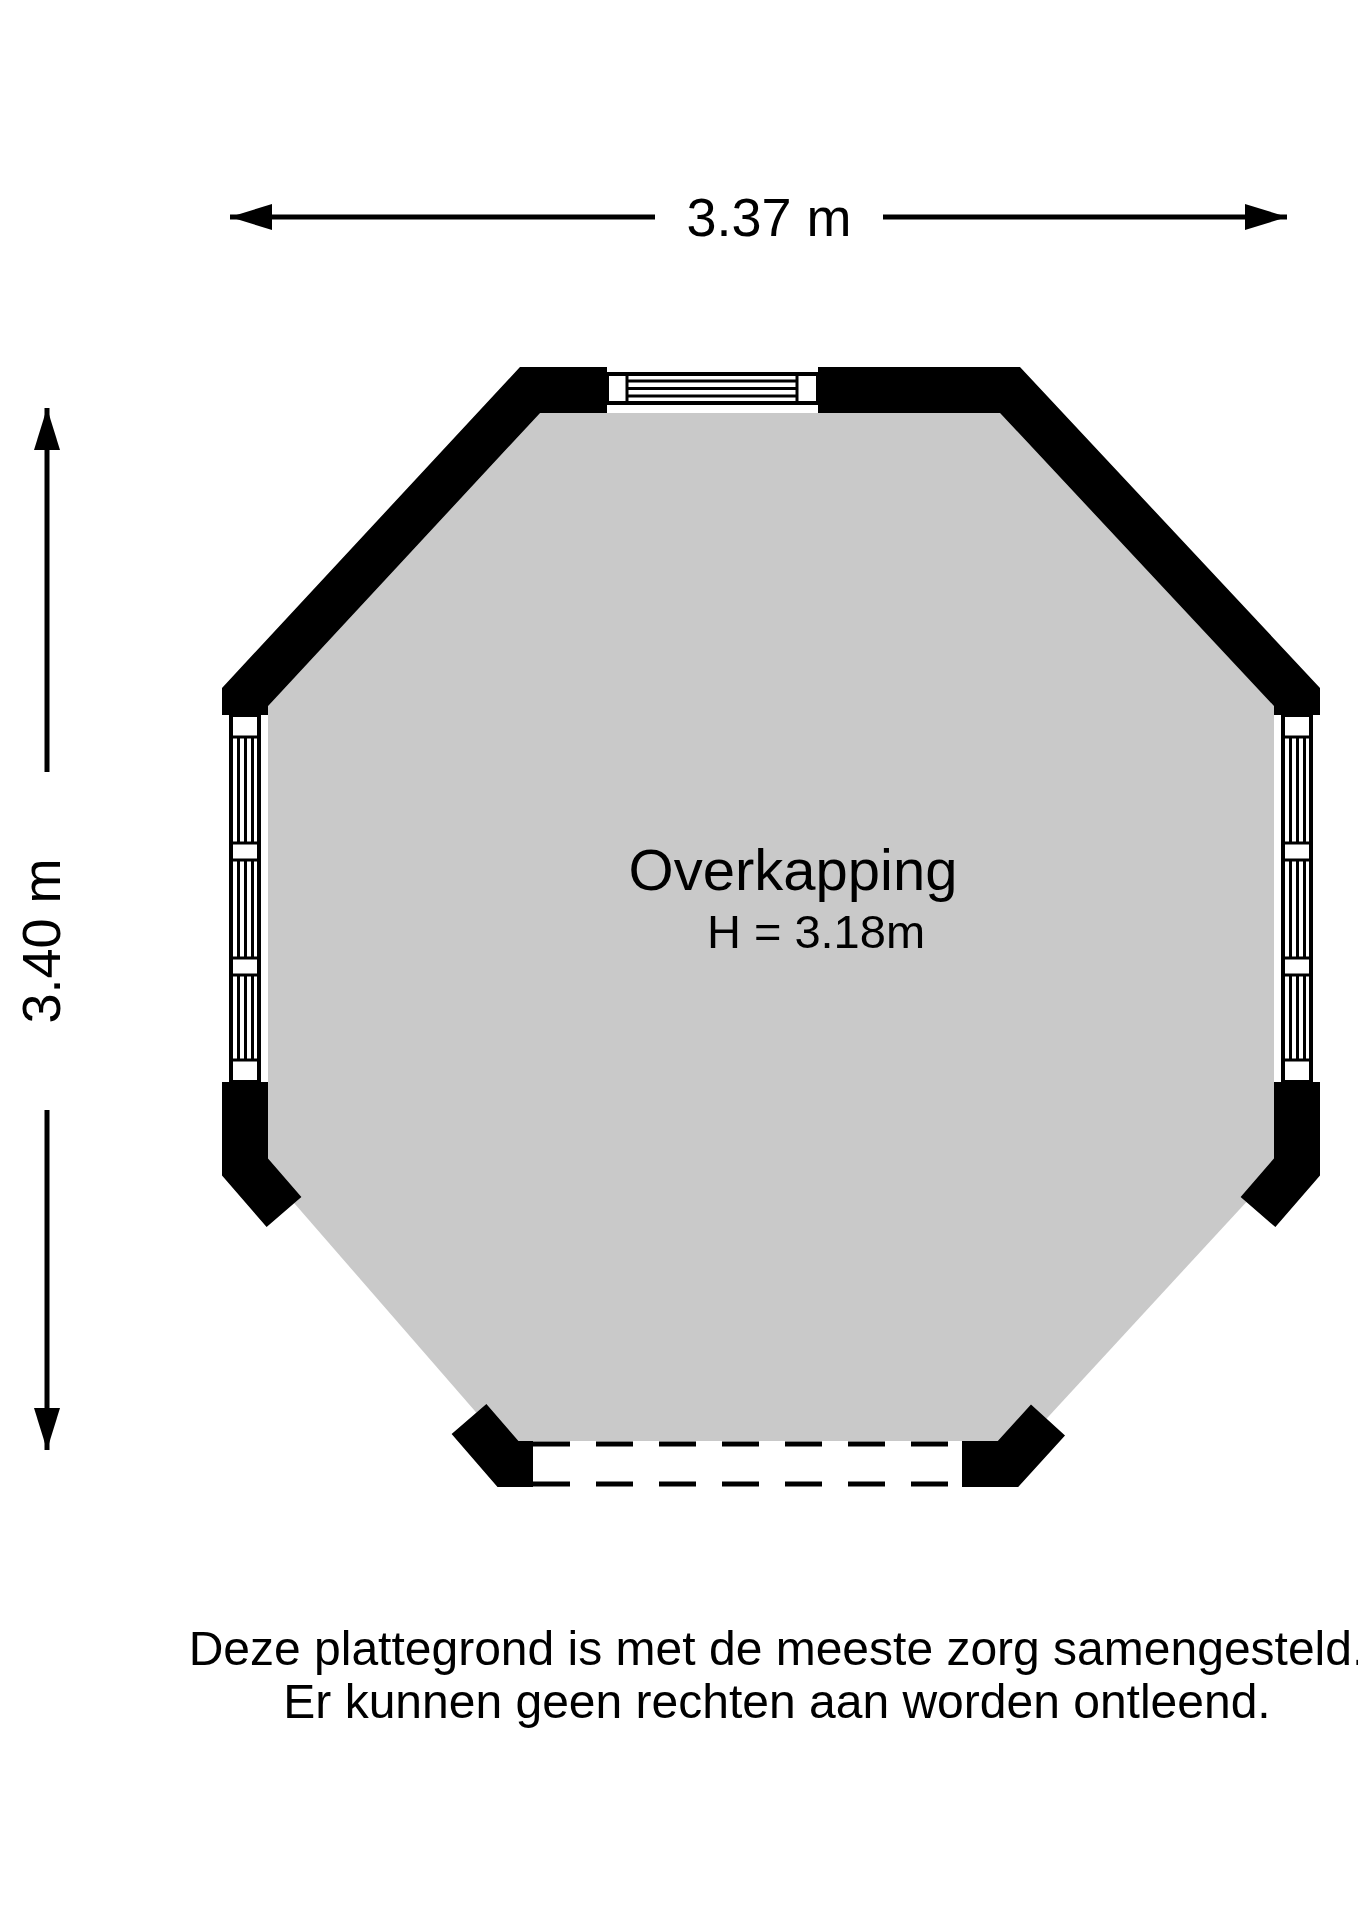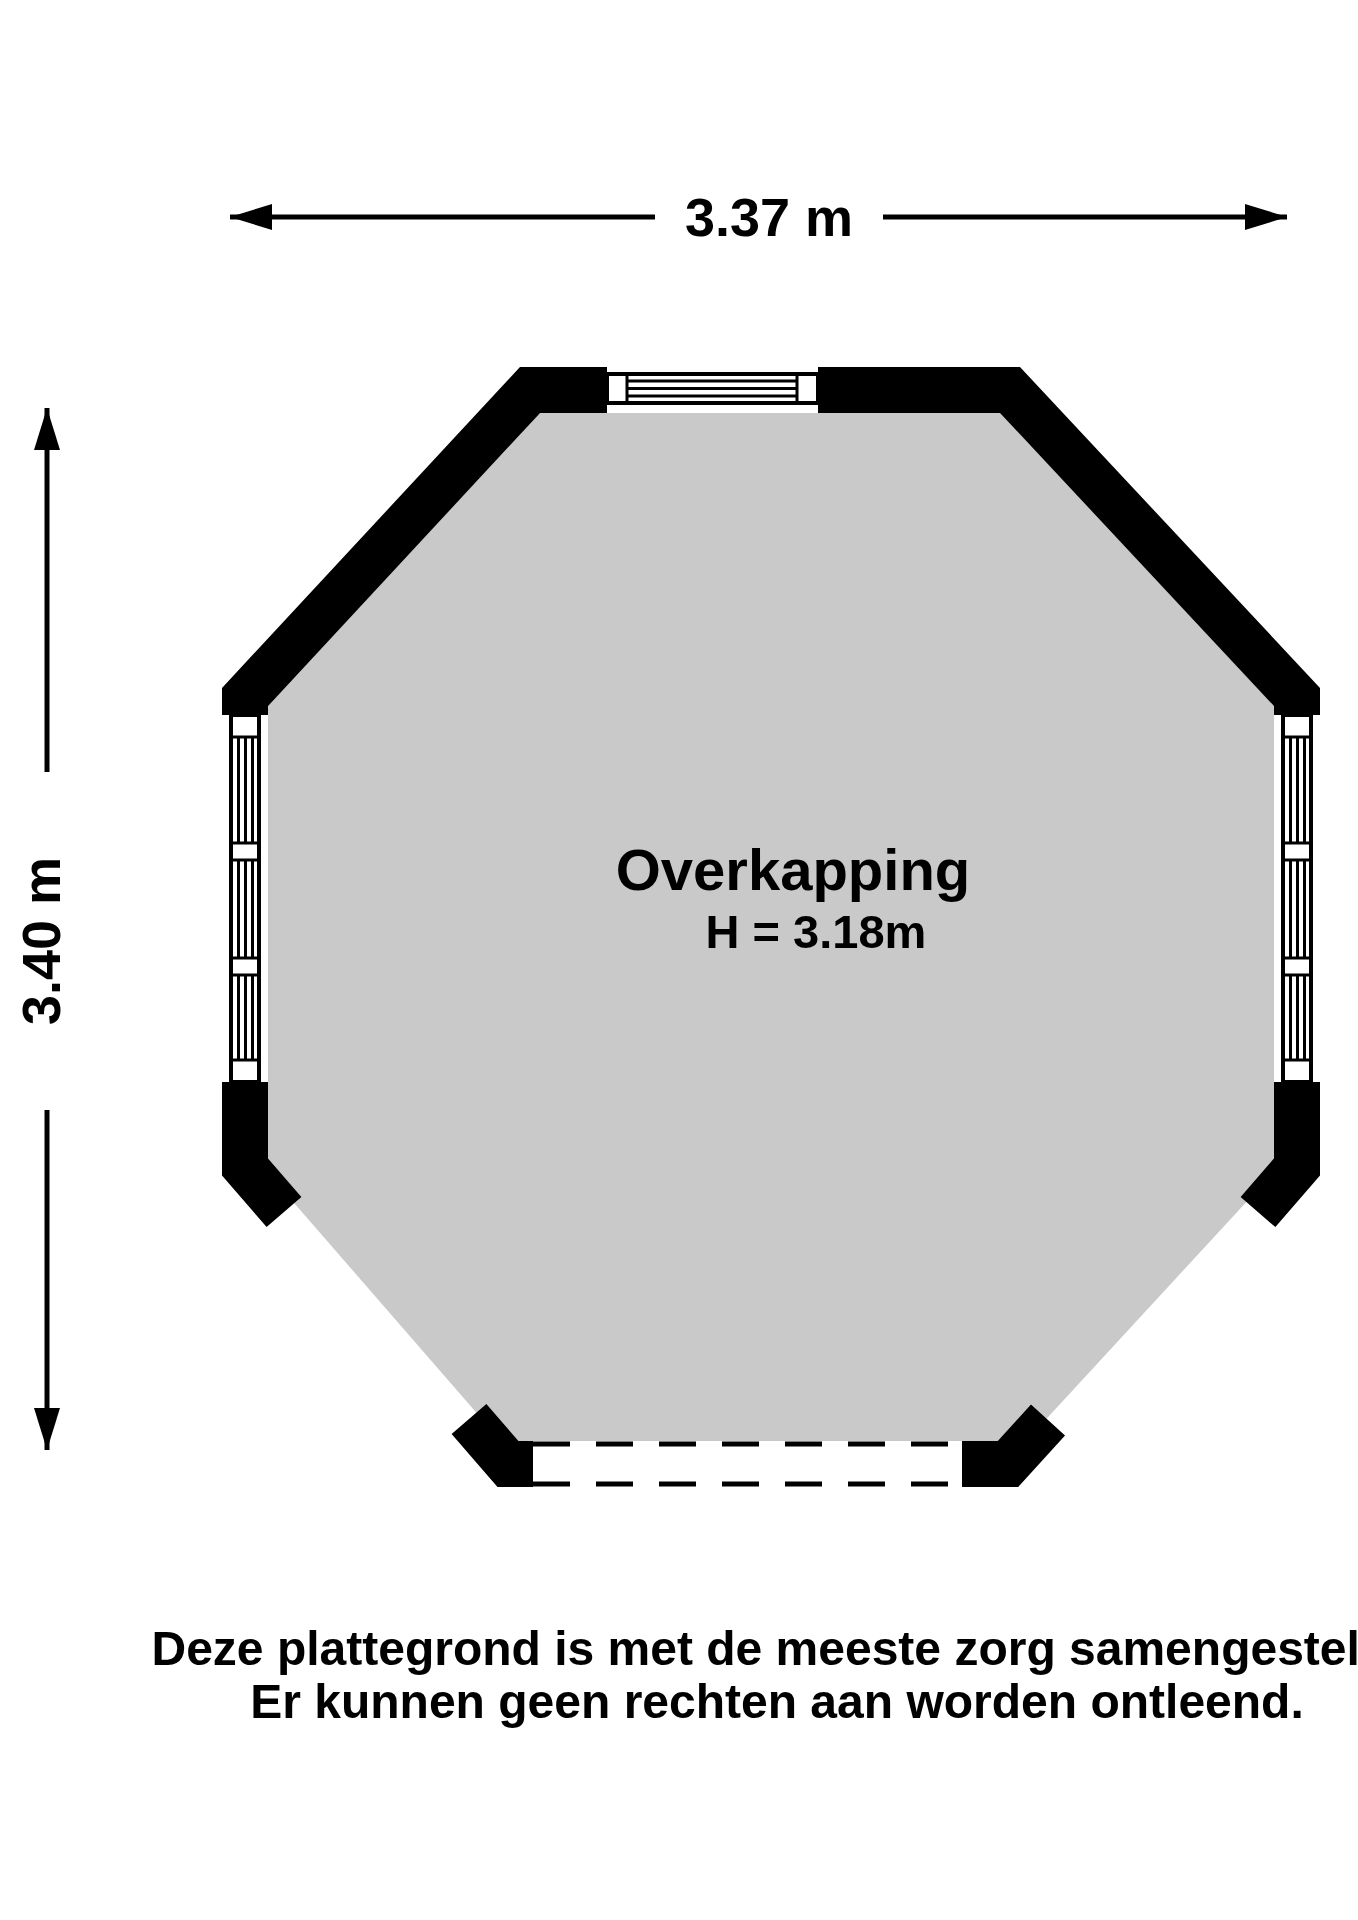--- a/index.html
+++ b/index.html
@@ -6,21 +6,20 @@
     margin: 0;
     padding: 0;
     background: #ffffff;
   }
   .page {
     position: relative;
     width: 1358px;
     height: 1920px;
     background: #ffffff;
     font-family: "Liberation Sans", sans-serif;
-    font-weight: bold;
   }
   svg { display: block; }
   text {
     font-family: "Liberation Sans", sans-serif;
     fill: #000000;
   }
   .room-name   { font-size: 58px; }
   .room-height { font-size: 47px; }
   .dim-label   { font-size: 54px; }
   .disclaimer  { font-size: 48px; }

